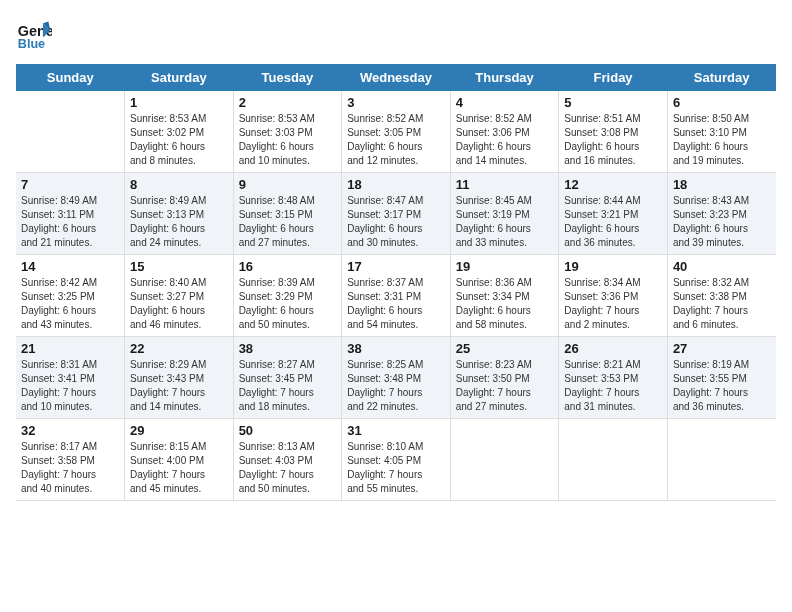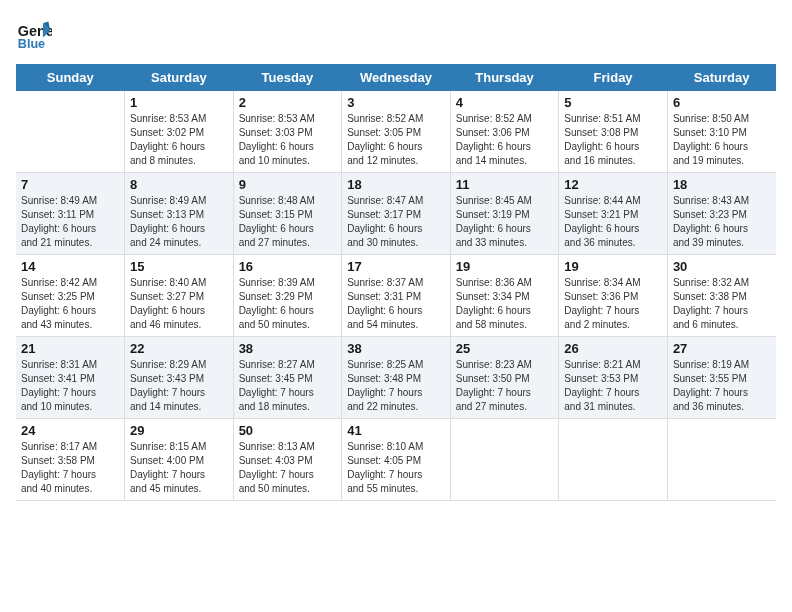--- a/index.html
+++ b/index.html
@@ -196,21 +196,21 @@
         </td>
         <td>
           <span class="day-number">19</span>
           <div class="day-info">Sunrise: 8:36 AM<br>Sunset: 3:34 PM<br>Daylight: 6 hours<br>and 58 minutes.</div>
         </td>
         <td>
           <span class="day-number">19</span>
           <div class="day-info">Sunrise: 8:34 AM<br>Sunset: 3:36 PM<br>Daylight: 7 hours<br>and 2 minutes.</div>
         </td>
         <td>
-          <span class="day-number">30</span>
+          <span class="day-number">40</span>
           <div class="day-info">Sunrise: 8:32 AM<br>Sunset: 3:38 PM<br>Daylight: 7 hours<br>and 6 minutes.</div>
         </td>
       </tr>
       <tr>
         <td>
           <span class="day-number">21</span>
           <div class="day-info">Sunrise: 8:31 AM<br>Sunset: 3:41 PM<br>Daylight: 7 hours<br>and 10 minutes.</div>
         </td>
         <td>
           <span class="day-number">22</span>
@@ -232,33 +232,33 @@
           <span class="day-number">26</span>
           <div class="day-info">Sunrise: 8:21 AM<br>Sunset: 3:53 PM<br>Daylight: 7 hours<br>and 31 minutes.</div>
         </td>
         <td>
           <span class="day-number">27</span>
           <div class="day-info">Sunrise: 8:19 AM<br>Sunset: 3:55 PM<br>Daylight: 7 hours<br>and 36 minutes.</div>
         </td>
       </tr>
       <tr>
         <td>
-          <span class="day-number">24</span>
+          <span class="day-number">32</span>
           <div class="day-info">Sunrise: 8:17 AM<br>Sunset: 3:58 PM<br>Daylight: 7 hours<br>and 40 minutes.</div>
         </td>
         <td>
           <span class="day-number">29</span>
           <div class="day-info">Sunrise: 8:15 AM<br>Sunset: 4:00 PM<br>Daylight: 7 hours<br>and 45 minutes.</div>
         </td>
         <td>
           <span class="day-number">50</span>
           <div class="day-info">Sunrise: 8:13 AM<br>Sunset: 4:03 PM<br>Daylight: 7 hours<br>and 50 minutes.</div>
         </td>
         <td>
-          <span class="day-number">41</span>
+          <span class="day-number">31</span>
           <div class="day-info">Sunrise: 8:10 AM<br>Sunset: 4:05 PM<br>Daylight: 7 hours<br>and 55 minutes.</div>
         </td>
         <td class="empty-cell"></td>
         <td class="empty-cell"></td>
         <td class="empty-cell"></td>
       </tr>
     </tbody>
 </table>
 
 </body></html>

